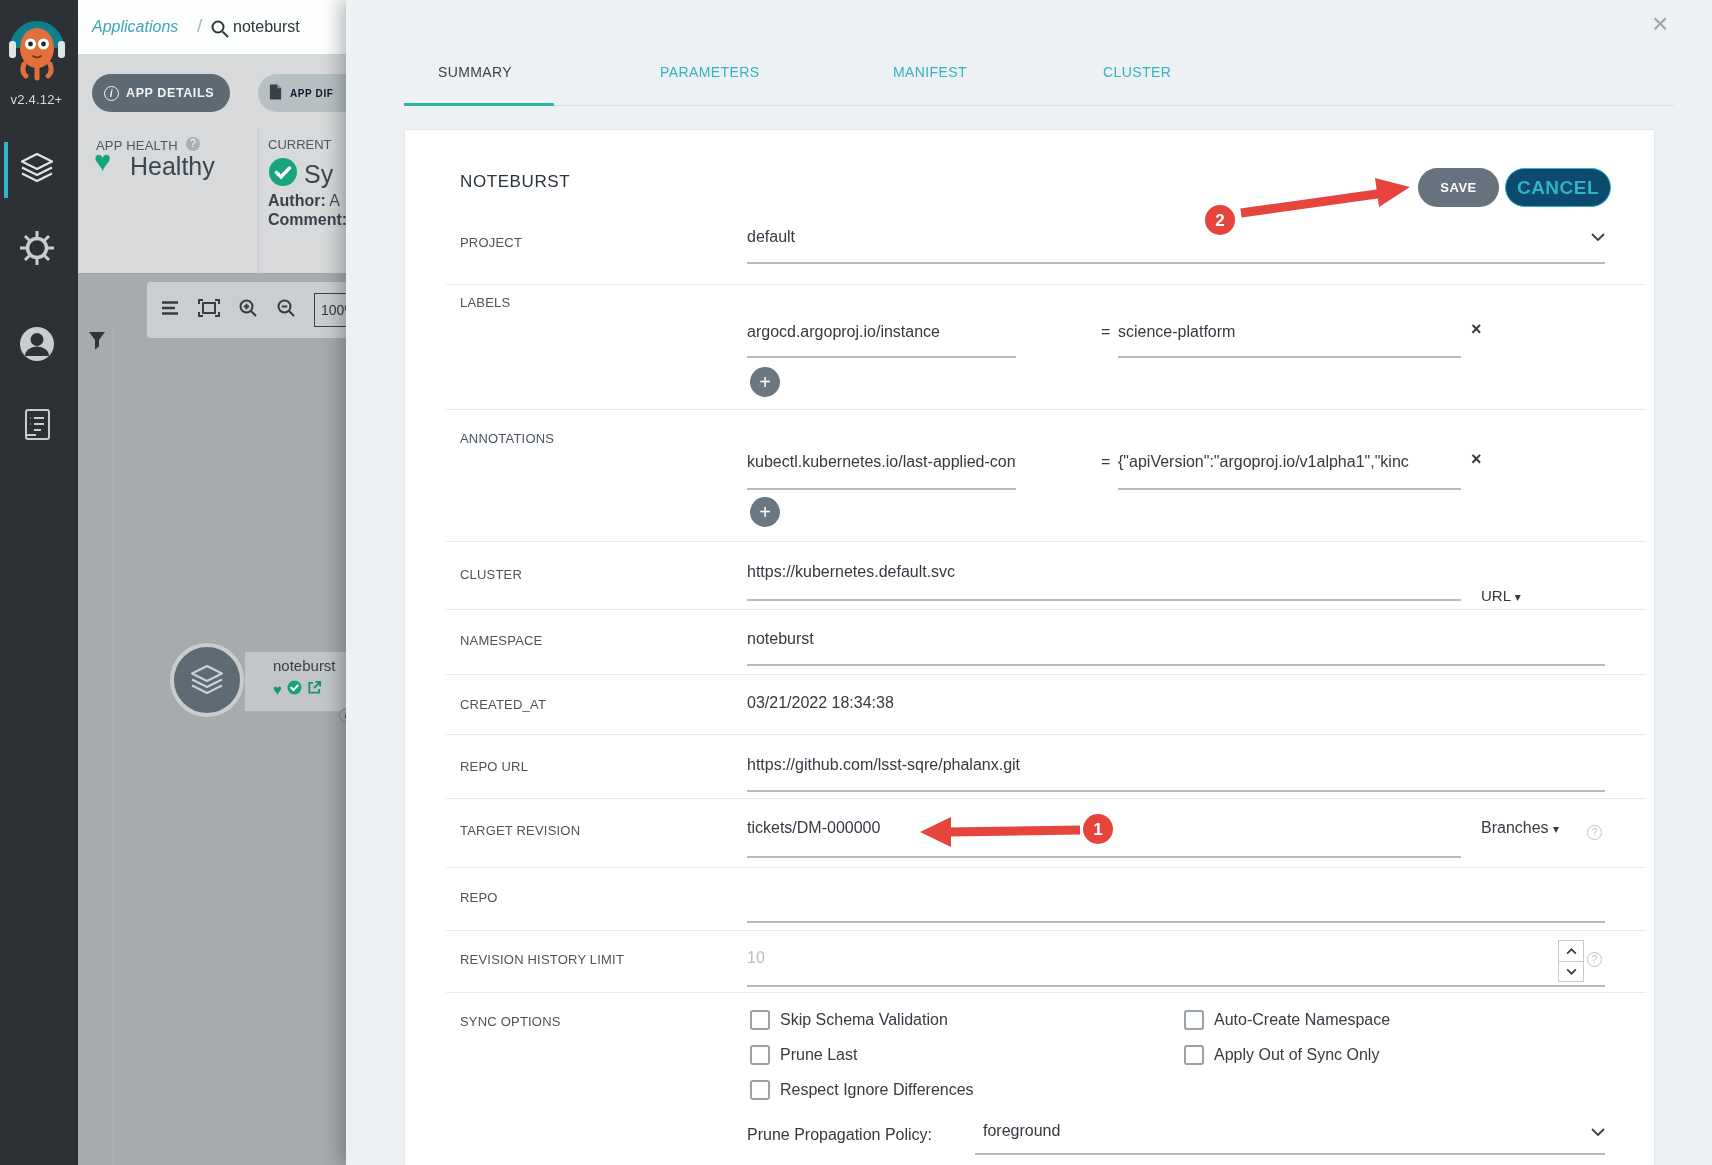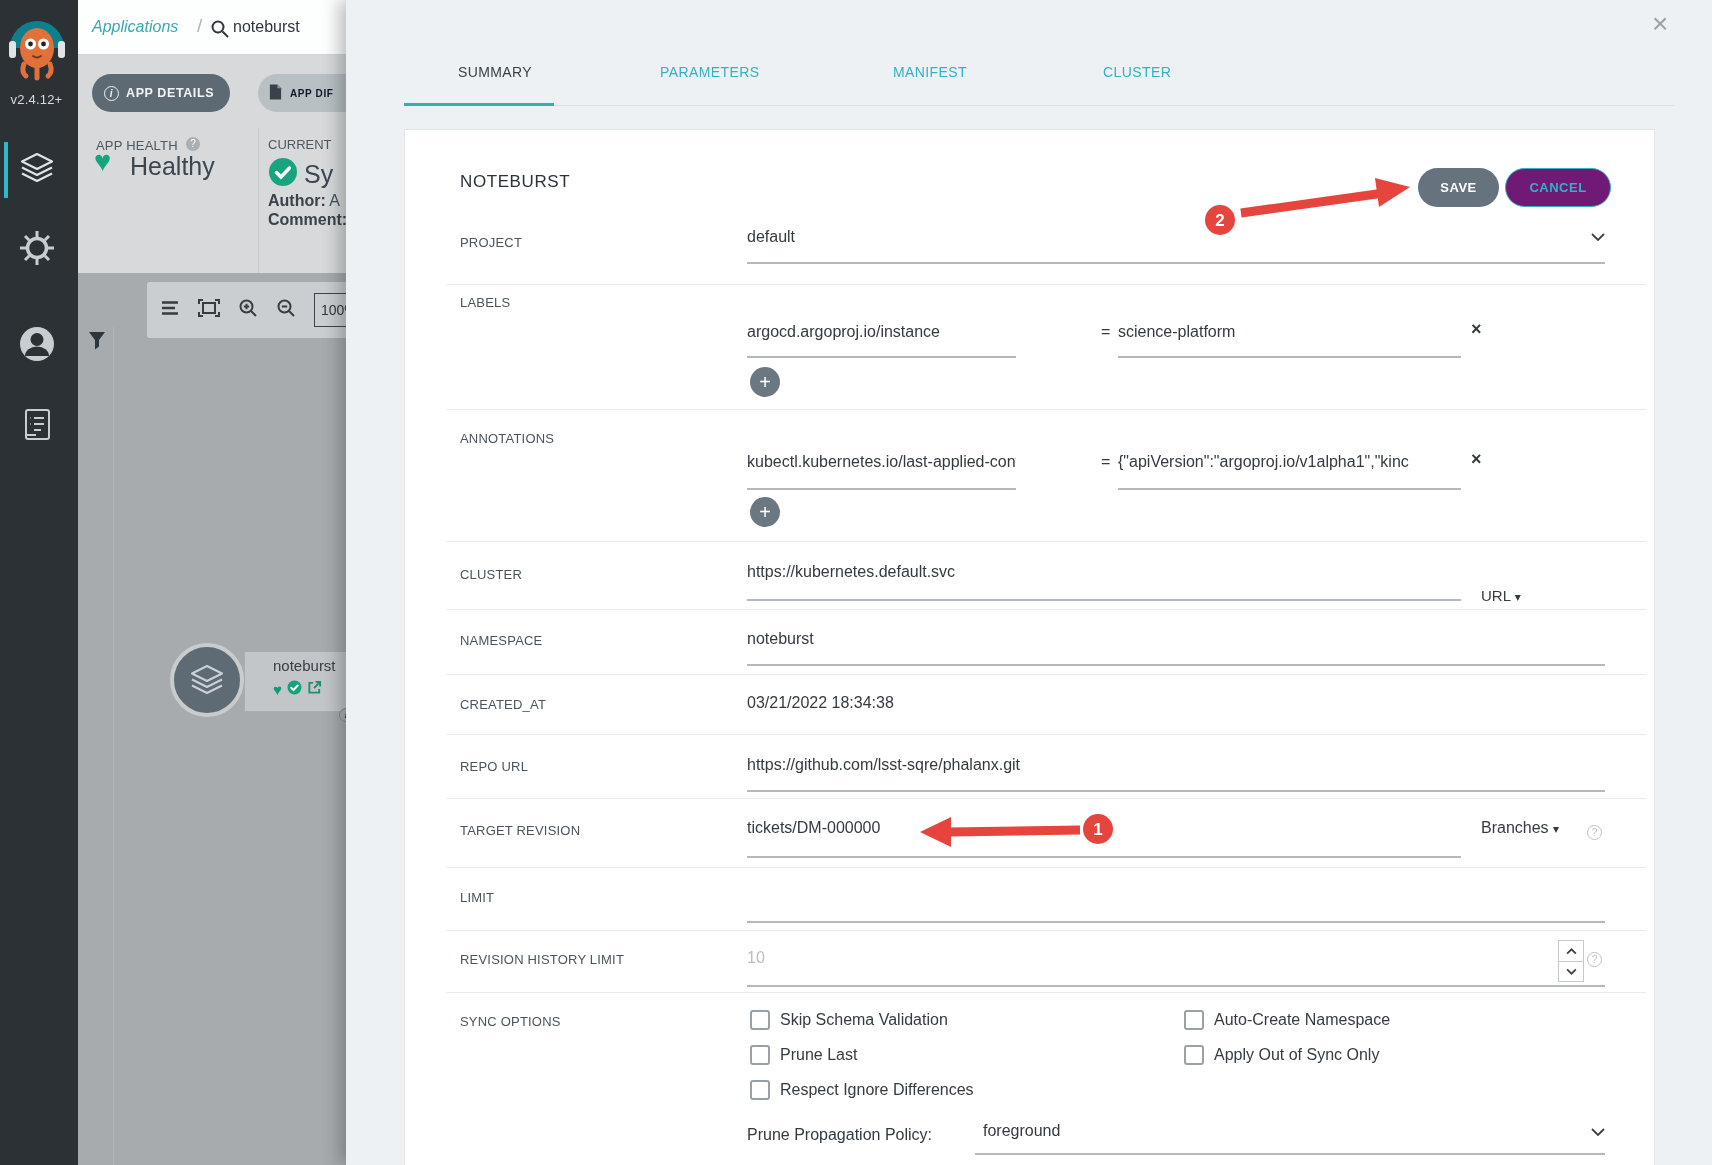--- a/index.html
+++ b/index.html
@@ -70,21 +70,21 @@
   .tab.active { color:#39424b; }
   .tabs-baseline { position:absolute; left:58px; top:105px; width:1270px; height:1px; background:#dcdfe1; }
   .tabs-underline { position:absolute; left:58px; top:103px; width:150px; height:3px; background:#2cb4a9; }
 
   .card { position:absolute; left:58px; top:129px; width:1251px; height:1100px; background:#ffffff;
           border:1px solid #e4e7e9; }
   .card-title { position:absolute; left:55px; top:42px; font-size:17px; font-weight:500; color:#2a333c; letter-spacing:.6px; }
   .btn-save { position:absolute; left:1013px; top:38px; width:81px; height:39px; border-radius:20px; border:none;
               background:#66737e; color:#fff; font-size:13px; font-weight:bold; letter-spacing:.5px; cursor:pointer; }
   .btn-cancel { position:absolute; left:1100px; top:38px; width:106px; height:39px; border-radius:20px;
-                background:#701a75; border:1.5px solid #2fb3c5; color:#2fb3c5; font-size:13px; font-weight:bold;
+                background:#0c4a6e; border:1.5px solid #2fb3c5; color:#2fb3c5; font-size:19px; font-weight:bold;
                 letter-spacing:.5px; cursor:pointer; }
   .sep { position:absolute; left:41px; width:1200px; height:1px; background:#e8eaeb; }
   .flabel { position:absolute; left:55px; font-size:13px; color:#4a545e; letter-spacing:.2px; white-space:nowrap; }
   .fvalue { position:absolute; left:342px; font-size:16px; color:#333a41; white-space:nowrap; overflow:hidden; }
   .muted { color:#b9bec3; }
   .uline { position:absolute; height:2px; background:#b3b9bd; }
   .plusbtn { position:absolute; width:30px; height:30px; border-radius:50%; background:#6b7882; color:#fff;
              font-size:20px; text-align:center; line-height:28px; border:none; cursor:pointer; }
   .removex { position:absolute; font-size:18px; font-weight:bold; color:#333a40; cursor:pointer; line-height:1; }
   .dropdown { position:absolute; font-size:15px; color:#343b42; cursor:pointer; white-space:nowrap; }
@@ -283,21 +283,21 @@
           <path d="M12 10 h10 M12 16 h10 M12 22 h7 M8.5 10 h0.5 M8.5 16 h0.5"></path>
           <path d="M4 27 h10"></path>
         </svg>
       </span>
     </div>
   </div>
 
   <div class="panel">
     <div class="close-x">×</div>
 
-    <div class="tab active" style="left:112px;">SUMMARY</div>
+    <div class="tab active" style="left:92px;">SUMMARY</div>
     <div class="tab" style="left:314px;">PARAMETERS</div>
     <div class="tab" style="left:547px;">MANIFEST</div>
     <div class="tab" style="left:757px;">CLUSTER</div>
     <div class="tabs-baseline"></div>
     <div class="tabs-underline"></div>
 
     <div class="card">
       <div class="card-title">NOTEBURST</div>
       <button class="btn-save">SAVE</button>
       <button class="btn-cancel">CANCEL</button>
@@ -357,21 +357,21 @@
       <div class="uline" style="left:342px; top:660px; width:858px;"></div>
 
       <div class="flabel" style="top:693px;">TARGET REVISION</div>
       <div class="fvalue" style="top:689px; width:560px;">tickets/DM-000000</div>
       <div class="uline" style="left:342px; top:726px; width:714px;"></div>
       <div class="dropdown" style="left:1076px; top:689px; font-size:16px;">
         <span>Branches</span> <span class="caret">▾</span>
       </div>
       <div class="helpq" style="left:1182px; top:695px;">?</div>
 
-      <div class="flabel" style="top:760px;">LIMIT</div>
+      <div class="flabel" style="top:760px;">REPO</div>
       <div class="uline" style="left:342px; top:791px; width:858px;"></div>
 
       <div class="flabel" style="top:822px;">REVISION HISTORY LIMIT</div>
       <div class="fvalue muted" style="top:819px; width:700px;">10</div>
       <div class="uline" style="left:342px; top:855px; width:858px;"></div>
       <div class="spinner">
         <div class="spin-btn">
           <svg width="11" height="7" viewBox="0 0 10 6" fill="none" stroke="#3c434a" stroke-width="1.6">
               <path d="M1 5 L5 1 L9 5"></path>
             </svg>

